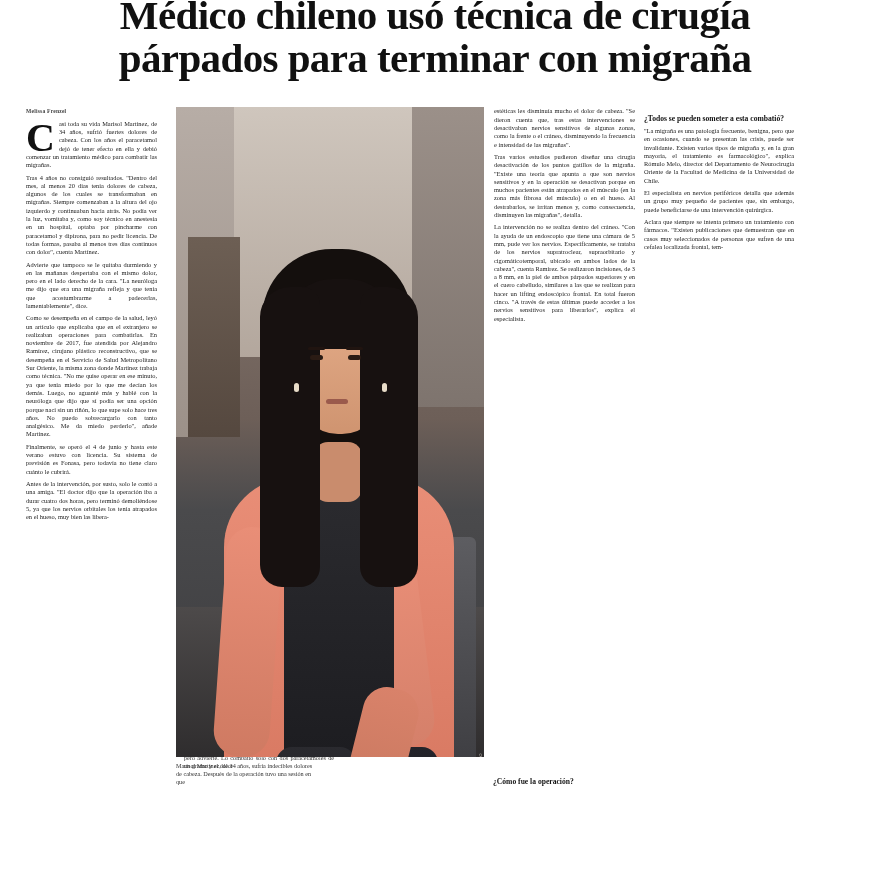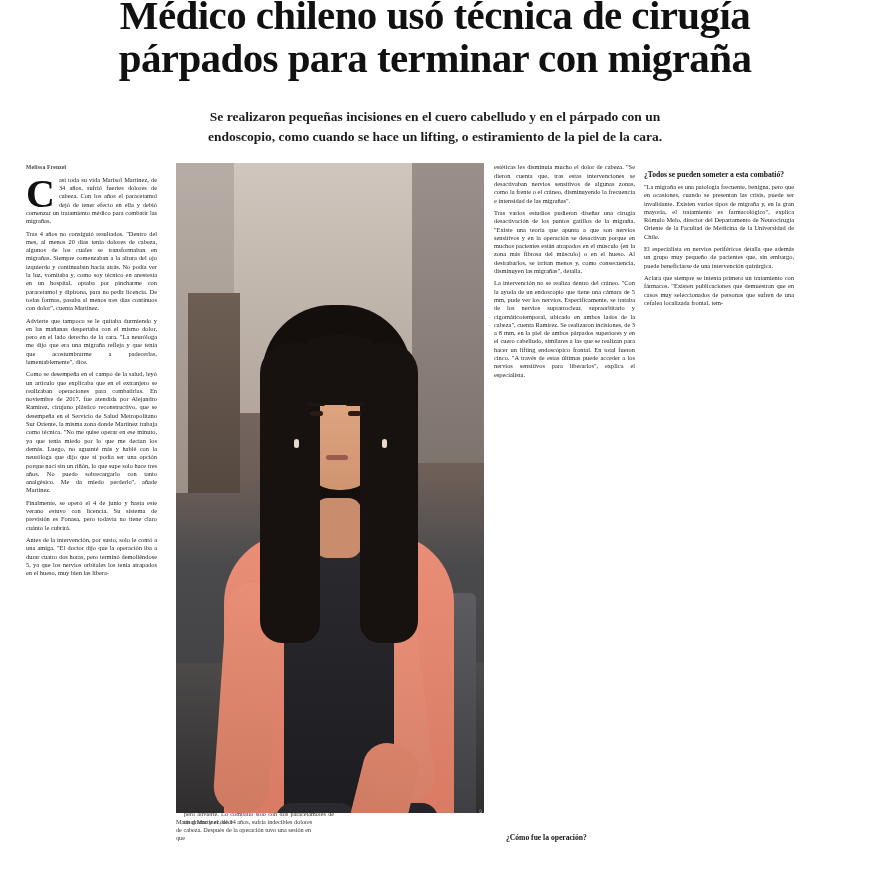--- a/index.html
+++ b/index.html
@@ -234,21 +234,20 @@
 </head>
 <body>
 
 <div class="page">
 
   <h1 class="headline">
     <span class="l1">Médico chileno usó técnica de cirugía</span>
     <span class="l2">párpados para terminar con migraña</span>
   </h1>
 
-  <div class="standfirst">Se realizaron pequeñas incisiones en el cuero cabelludo y en el párpado con un endoscopio, como cuando se hace un lifting, o estiramiento de la piel de la cara.</div>
 
   <div class="grid">
 
     <div class="col col-1">
       <div class="byline">Melissa Frenzel</div>
       <p class="dropcap-para">
         <span class="dropcap">C</span>
         <span>asi toda su vida Marisol Martínez, de 34 años, sufrió fuertes dolores de cabeza. Con los años el paracetamol dejó de tener efecto en ella y debió comenzar un tratamiento médico para combatir las migrañas.</span>
       </p>
       <p>Tras 4 años no consiguió resultados. "Dentro del mes, al menos 20 días tenía dolores de cabeza, algunos de los cuales se transformaban en migrañas. Siempre comenzaban a la altura del ojo izquierdo y continuaban hacia atrás. No podía ver la luz, vomitaba y, como soy técnico en anestesia en un hospital, optaba por pincharme con paracetamol y dipirona, para no pedir licencia. De todas formas, pasaba al menos tres días continuos con dolor", cuenta Martínez.</p>
@@ -309,16 +308,16 @@
       <p>El especialista en nervios periféricos detalla que además un grupo muy pequeño de pacientes que, sin embargo, puede beneficiarse de una intervención quirúrgica.</p>
       <p>Aclara que siempre se intenta primero un tratamiento con fármacos. "Existen publicaciones que demuestran que en casos muy seleccionados de personas que sufren de una cefalea localizada frontal, tem-</p>
     </div>
   </div>
 
   <div style="display:flex; margin-top:-40px; padding-left:158px; gap:9px;">
     <div class="cap-col" style="width:150px;">ha padecido un dolor de cabeza, hace una semana atrás, pero advierte. Lo combatió solo con dos paracetamoles de un gramo y el dolor</div>
     <div class="cap-col" style="width:150px;">crementaba con el tiempo", dice Martínez.</div>
   </div>
   <div style="padding-left:467px; margin-top:4px;">
-    <div class="subhead" style="width:150px;margin-left:13px;">¿Cómo fue la operación?</div>
+    <div class="subhead" style="width:150px;">¿Cómo fue la operación?</div>
   </div>
 
 </div>
 
 </body></html>

